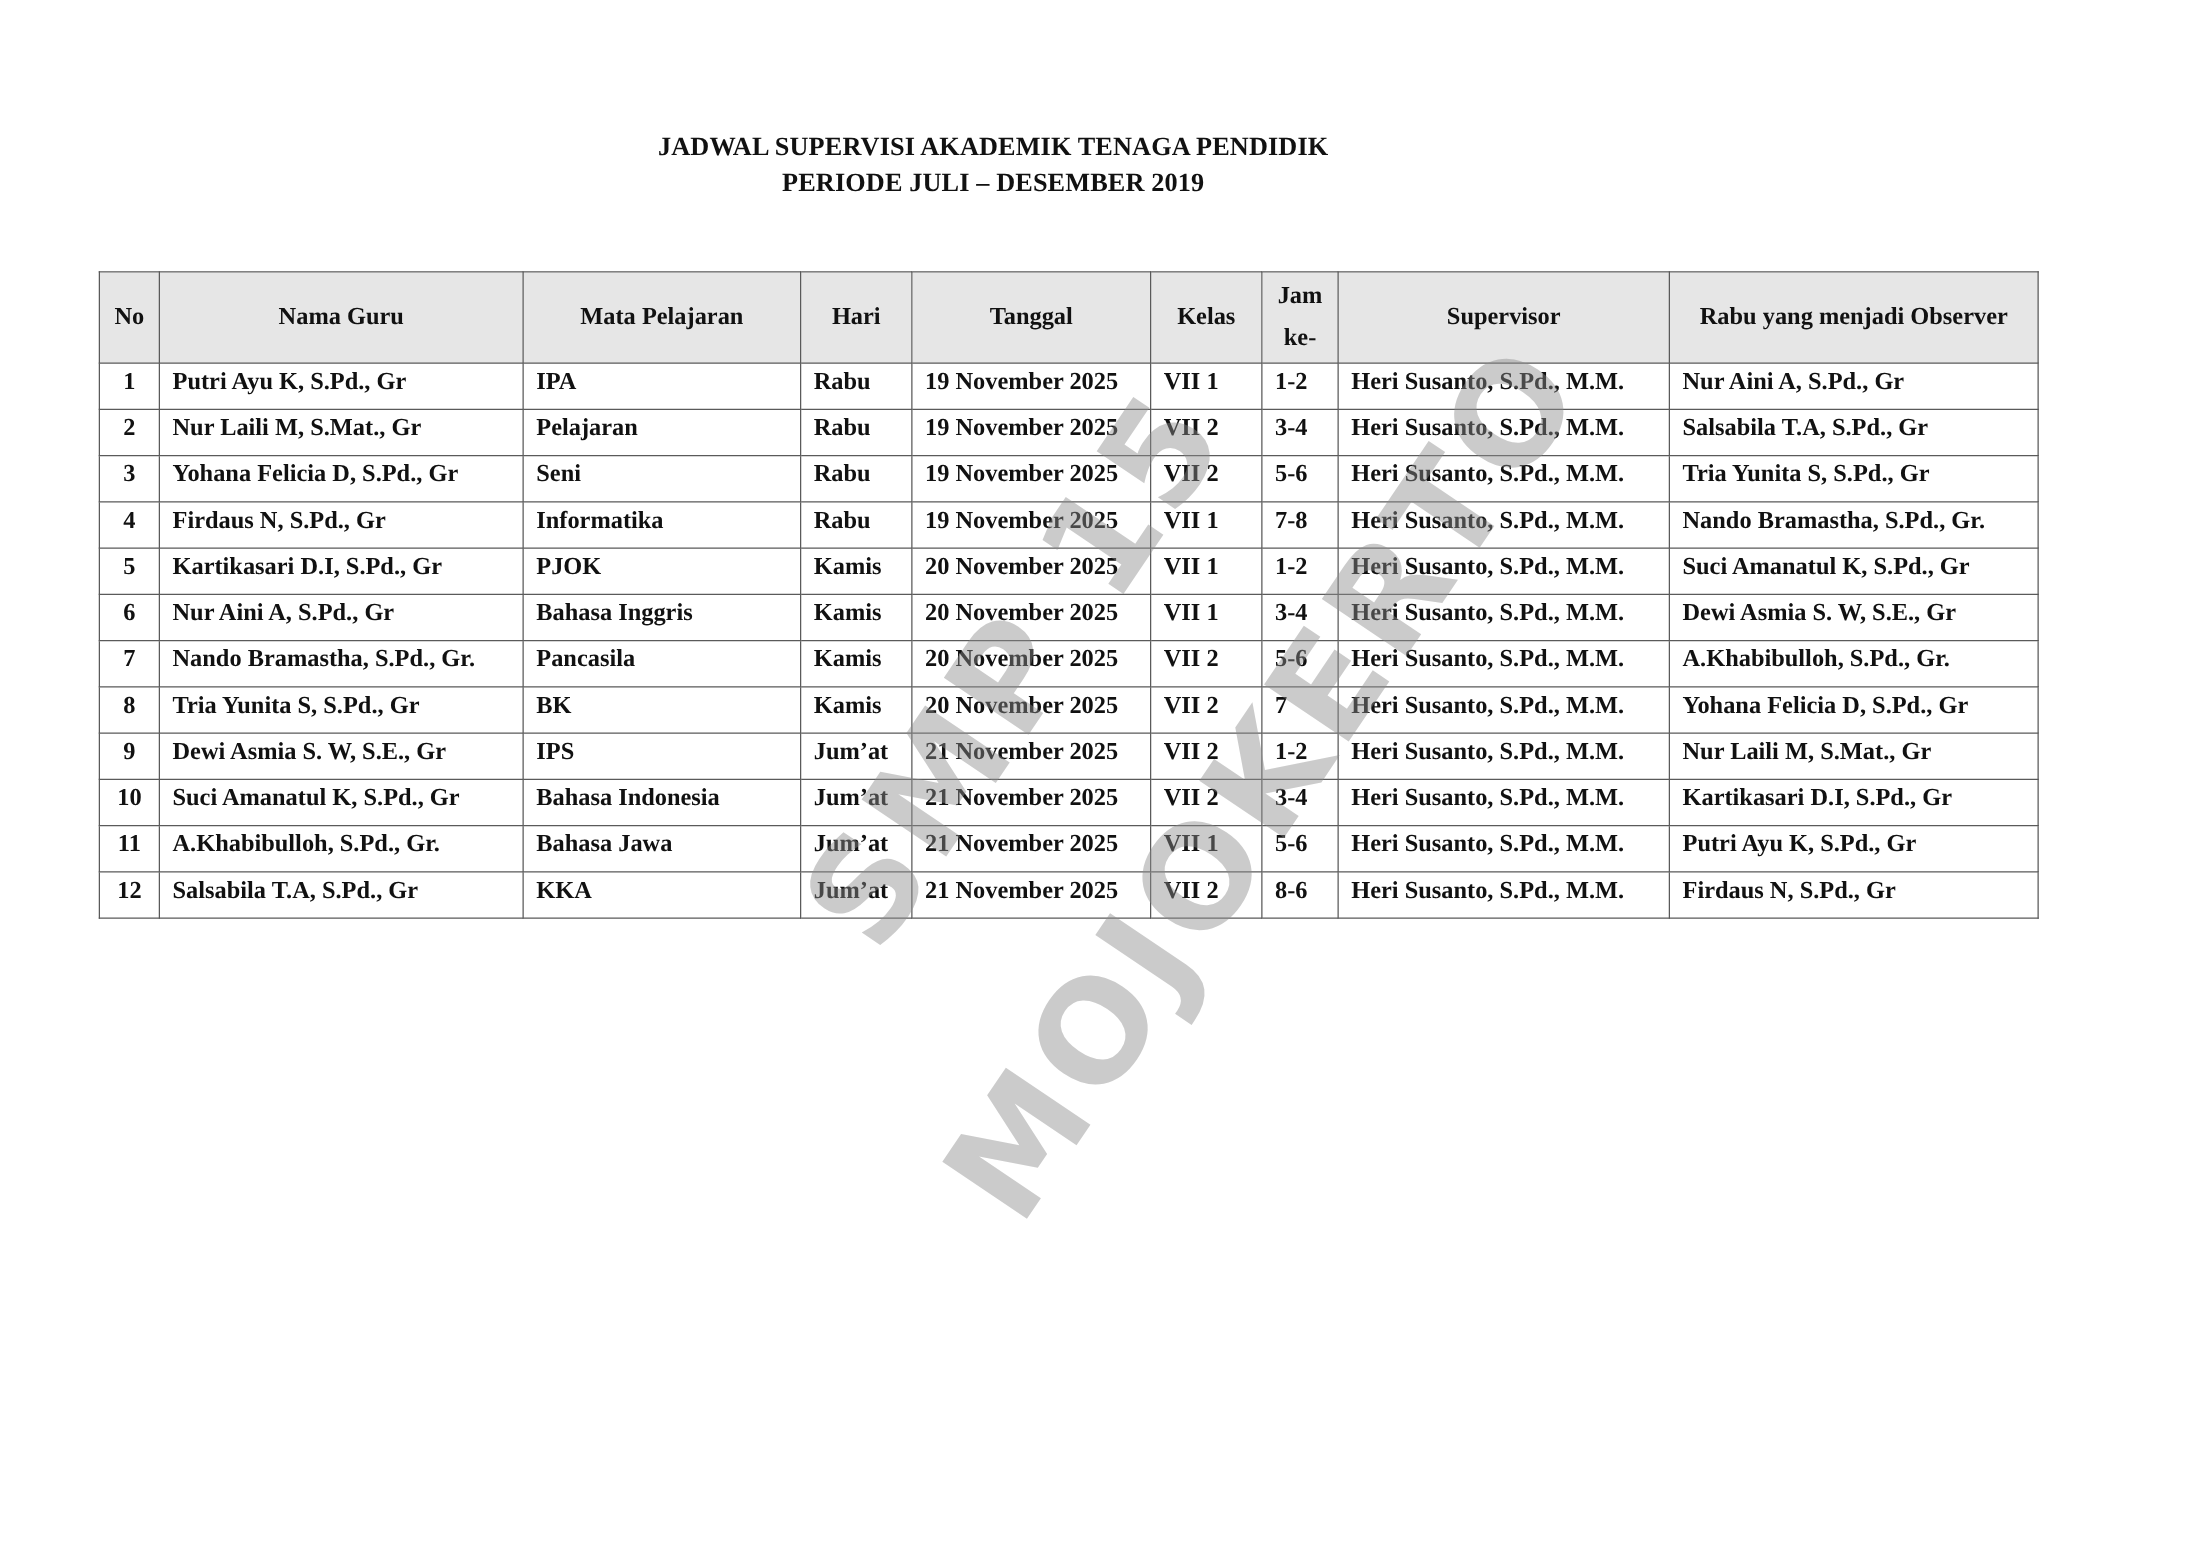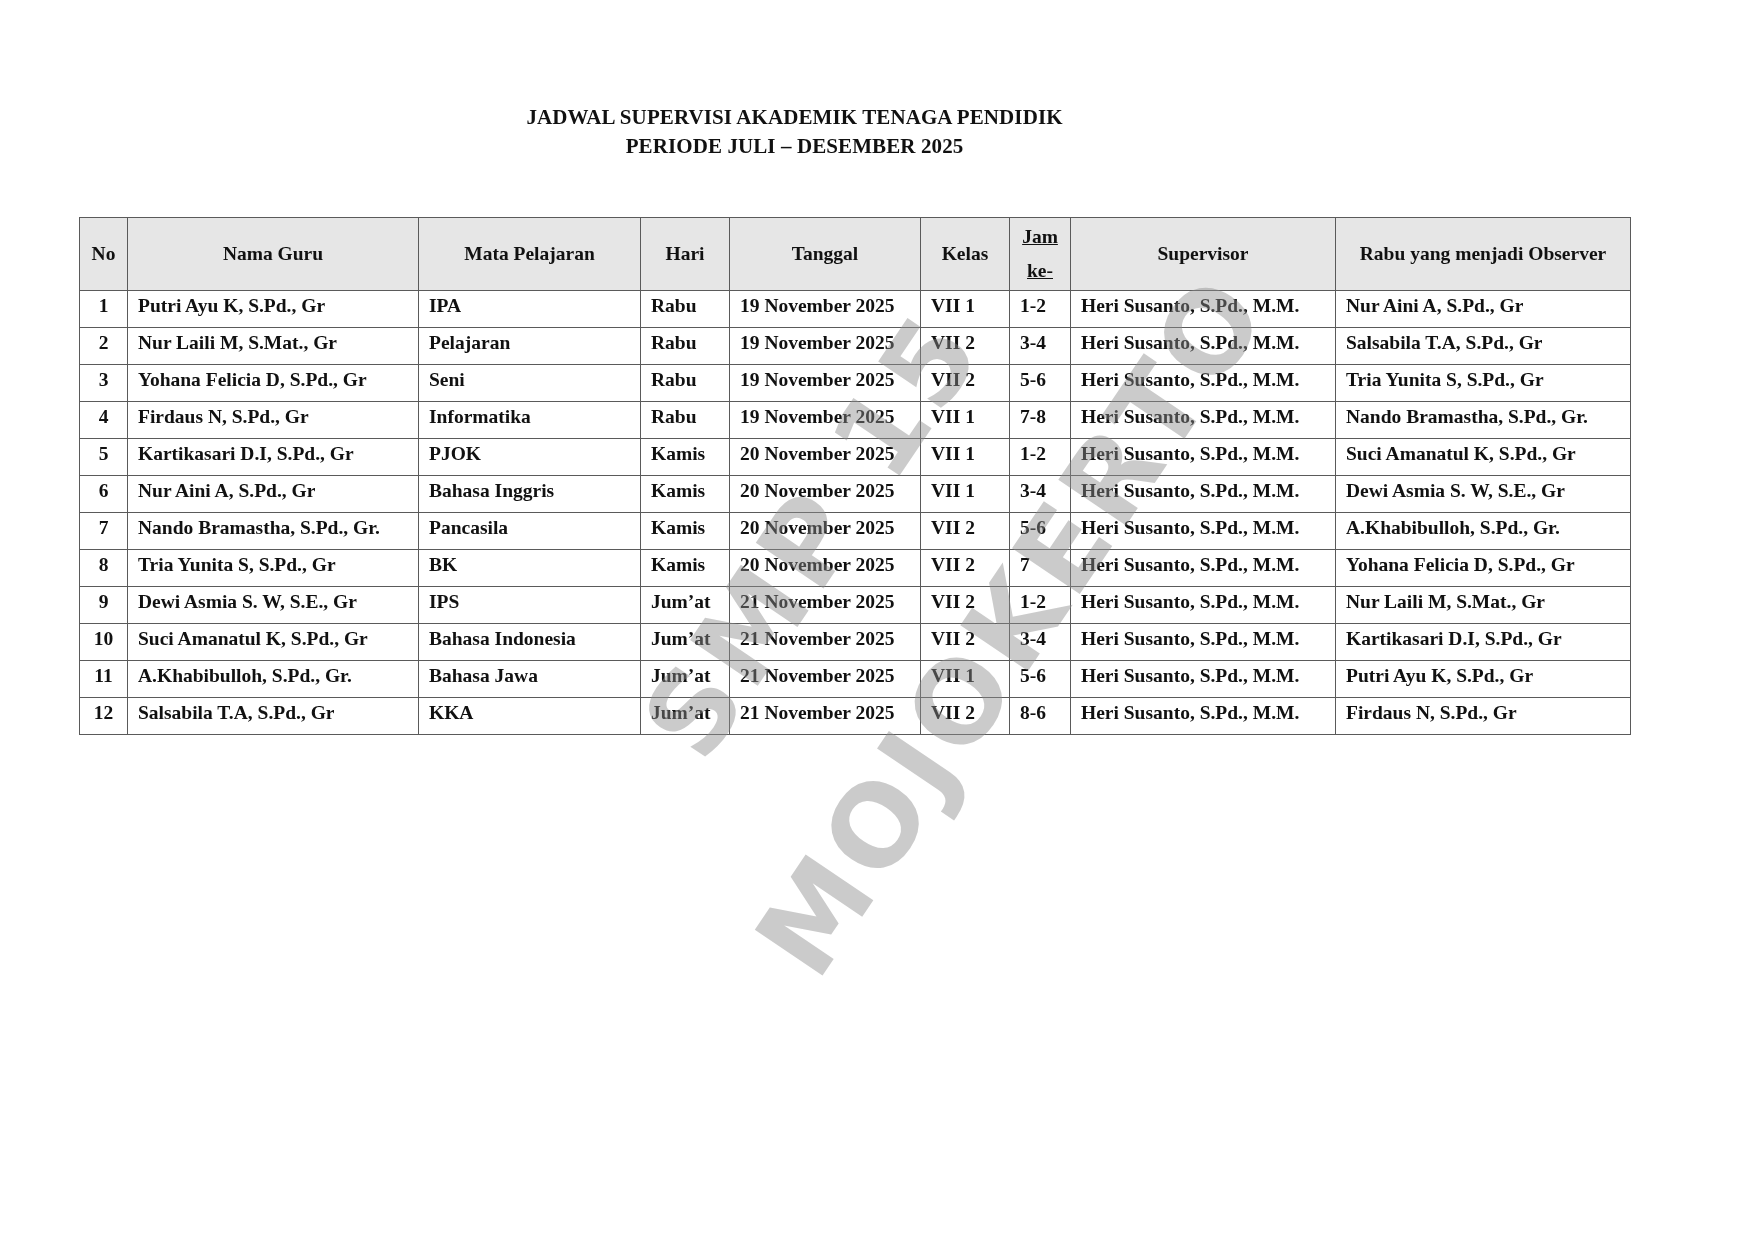--- a/index.html
+++ b/index.html
@@ -24,39 +24,39 @@
   table.schedule th, table.schedule td {
     border: 1.5px solid #5a5a5a;
     padding: 0 0 0 10px;
     white-space: nowrap; overflow: hidden;
     vertical-align: top;
   }
   table.schedule th {
     background: #e6e6e6; height: 72px; text-align: center; padding: 0;
     vertical-align: middle; font-size: 19.5px;
   }
-  table.schedule th.jam { line-height: 34px; text-decoration: underline; }
+  table.schedule th.jam { line-height: 34px; }
   table.schedule td { height: 35px; line-height: 27px; padding-top: 1px; }
   table.schedule td.no { text-align: center; padding-left: 0; }
 
   .watermark {
     position: absolute; pointer-events: none;
     font-family: "DejaVu Sans", "Liberation Sans", sans-serif;
     font-weight: bold; color: rgba(140,140,140,0.45);
     white-space: nowrap; transform-origin: center center;
   }
   .wm1 { left: 560px; top: 470px; font-size: 112px; transform: rotate(-56deg); letter-spacing: 6px; }
   .wm2 { left: 605px; top: 560px; font-size: 112px; transform: rotate(-56deg); letter-spacing: 6px; }
 </style>
 </head>
 <body>
 
 <div class="title-block">
   <div class="l1">JADWAL SUPERVISI AKADEMIK TENAGA PENDIDIK</div>
-  <div class="l2">PERIODE JULI – DESEMBER 2025</div>
+  <div class="l2">PERIODE JULI – DESEMBER 2019</div>
 </div>
 
 <table class="schedule">
   <colgroup>
     <col style="width:48px">
     <col style="width:291px">
     <col style="width:222px">
     <col style="width:89px">
     <col style="width:191px">
     <col style="width:89px">

